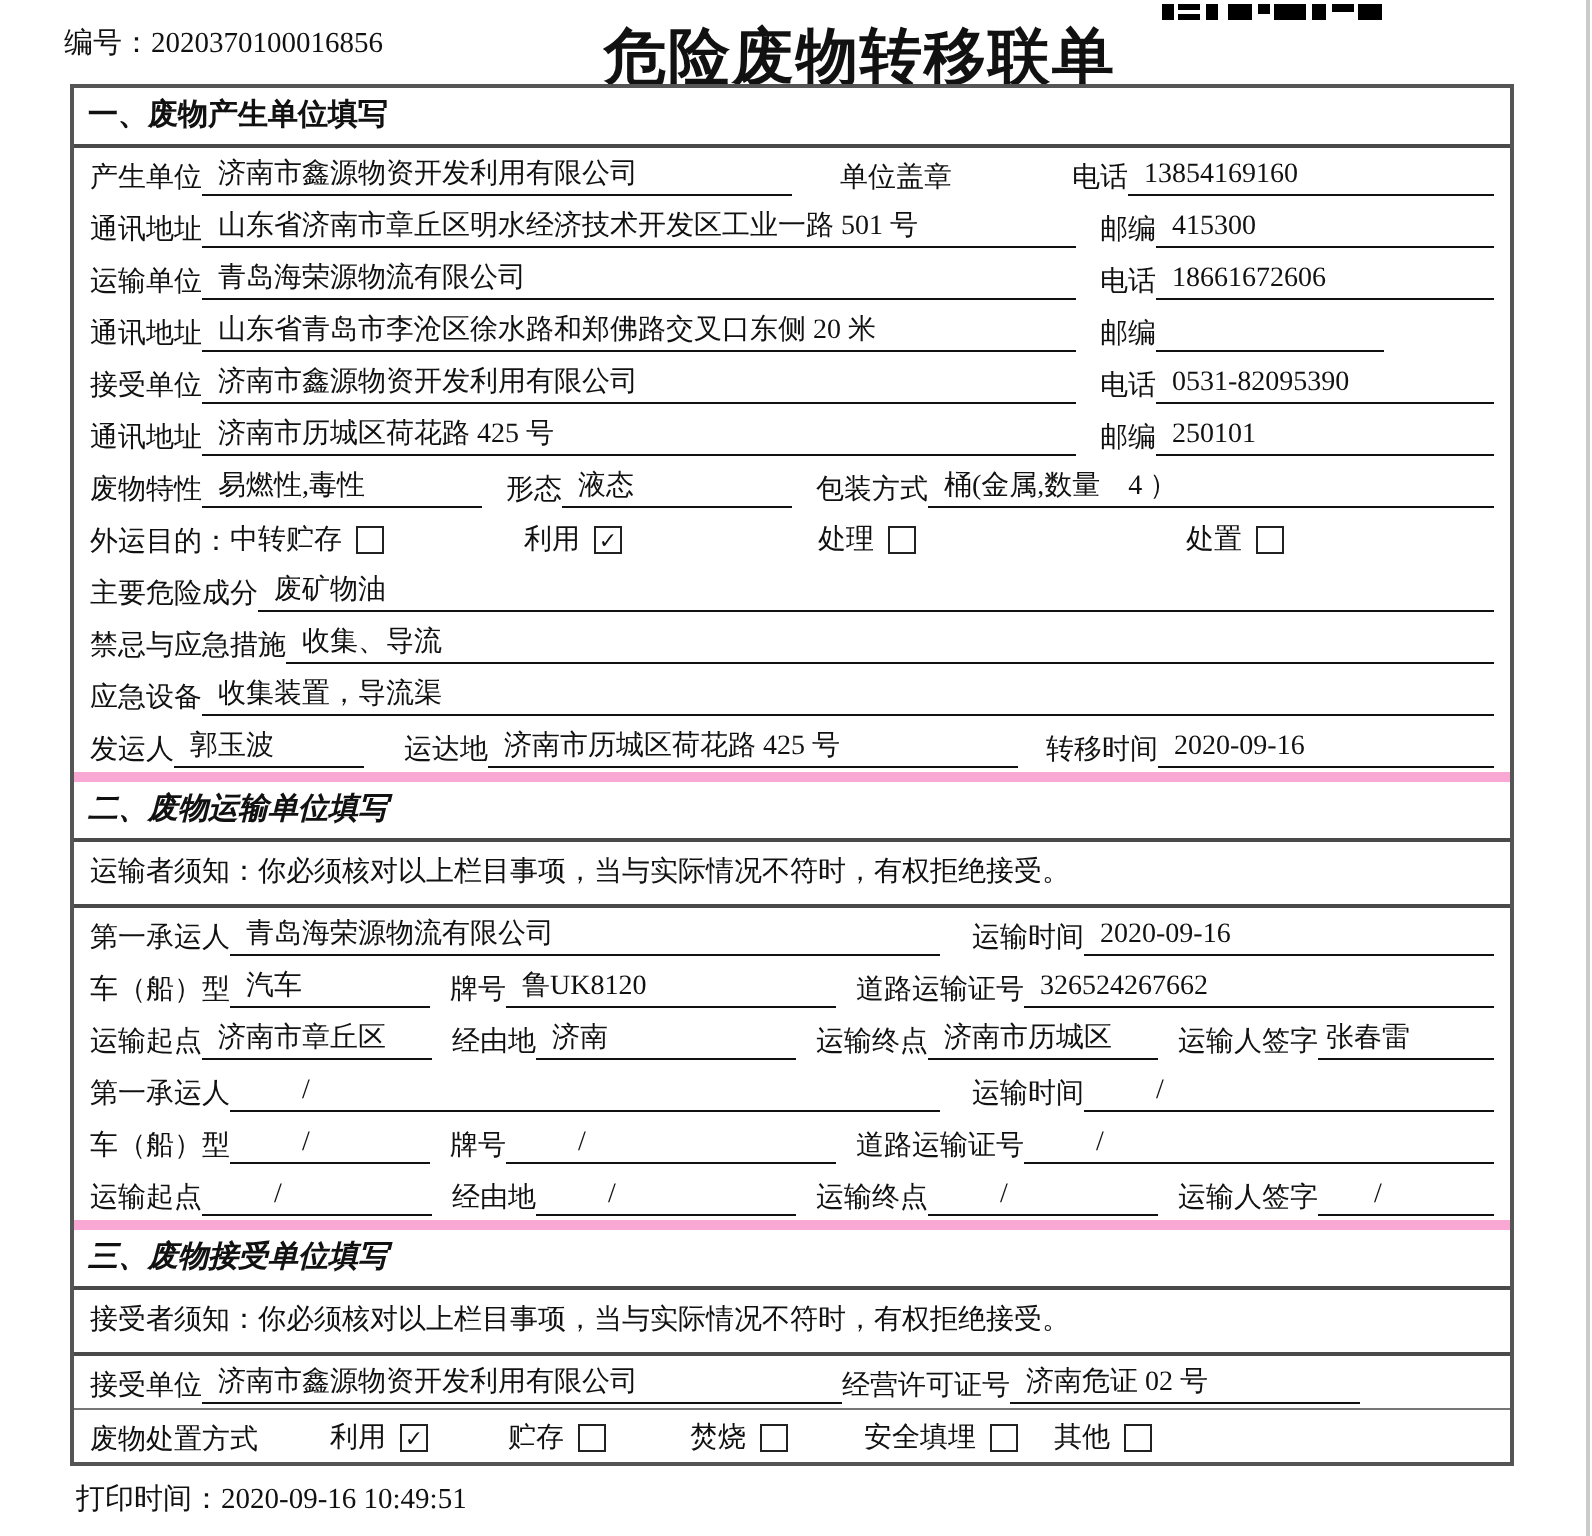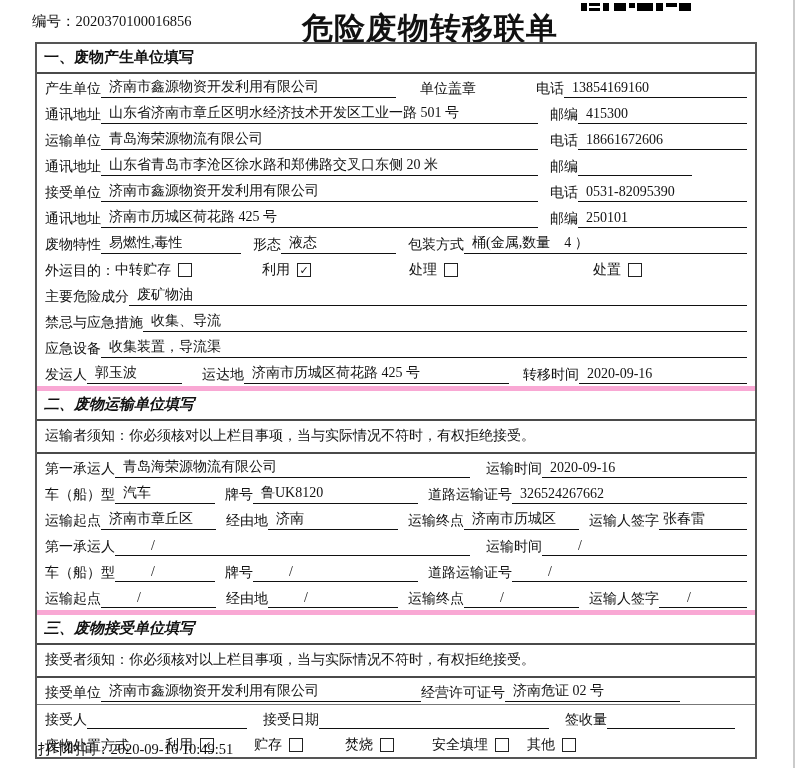--- a/index.html
+++ b/index.html
@@ -219,28 +219,20 @@
   <div class="notice">接受者须知：你必须核对以上栏目事项，当与实际情况不符时，有权拒绝接受。</div>
 
   <div class="row bline">
     <span class="lbl">接受单位</span>
     <span class="val" style="width:320px">济南市鑫源物资开发利用有限公司</span>
     <span class="lbl" style="">经营许可证号</span>
     <span class="val" style="width:175px">济南危证 02 号</span>
     <span class="spacer"></span>
   </div>
 
-  <div class="row">
-    <span class="lbl">接受人</span>
-    <span class="val" style="width:160px"></span>
-    <span class="lbl" style="margin-left:16px">接受日期</span>
-    <span class="val" style="width:230px"></span>
-    <span class="lbl" style="margin-left:16px">签收量</span>
-    <span class="val fill" style="margin-right:12px"></span>
-  </div>
 
   <div class="row">
     <span class="lbl">废物处置方式</span>
     <span class="opt" style="margin-left:36px">
       <span>利用</span>
       <span class="chk">✓</span>
     </span>
     <span class="opt" style="margin-left:40px">
       <span>贮存</span>
       <span class="chk"></span>

